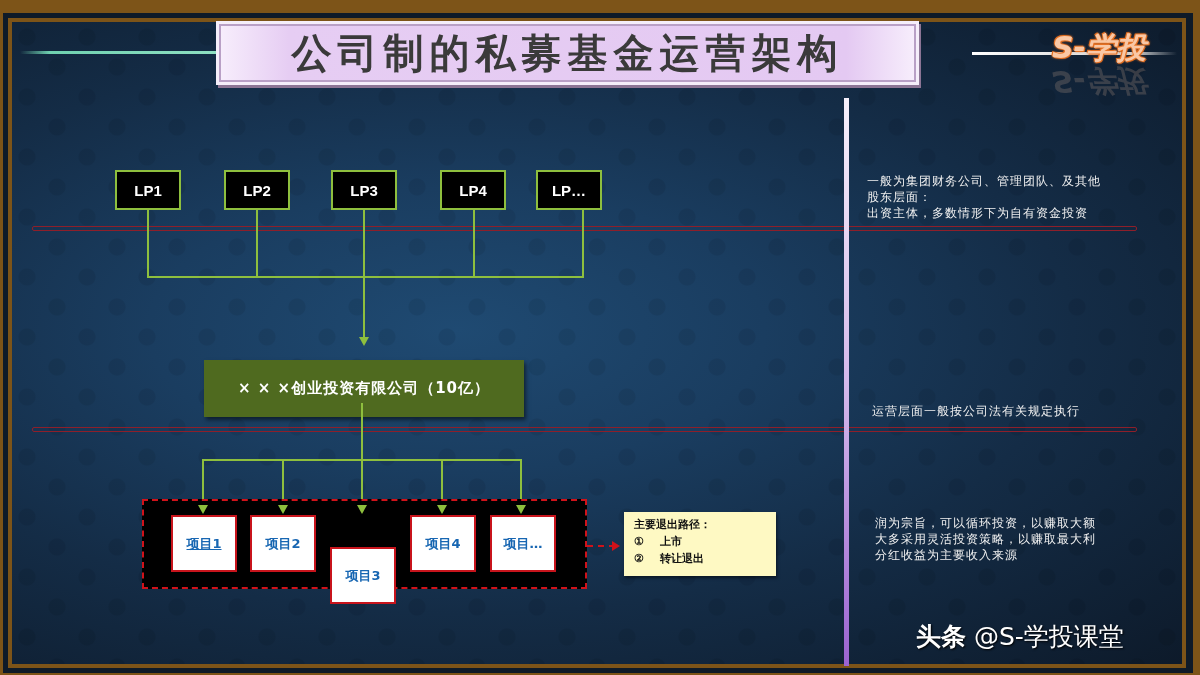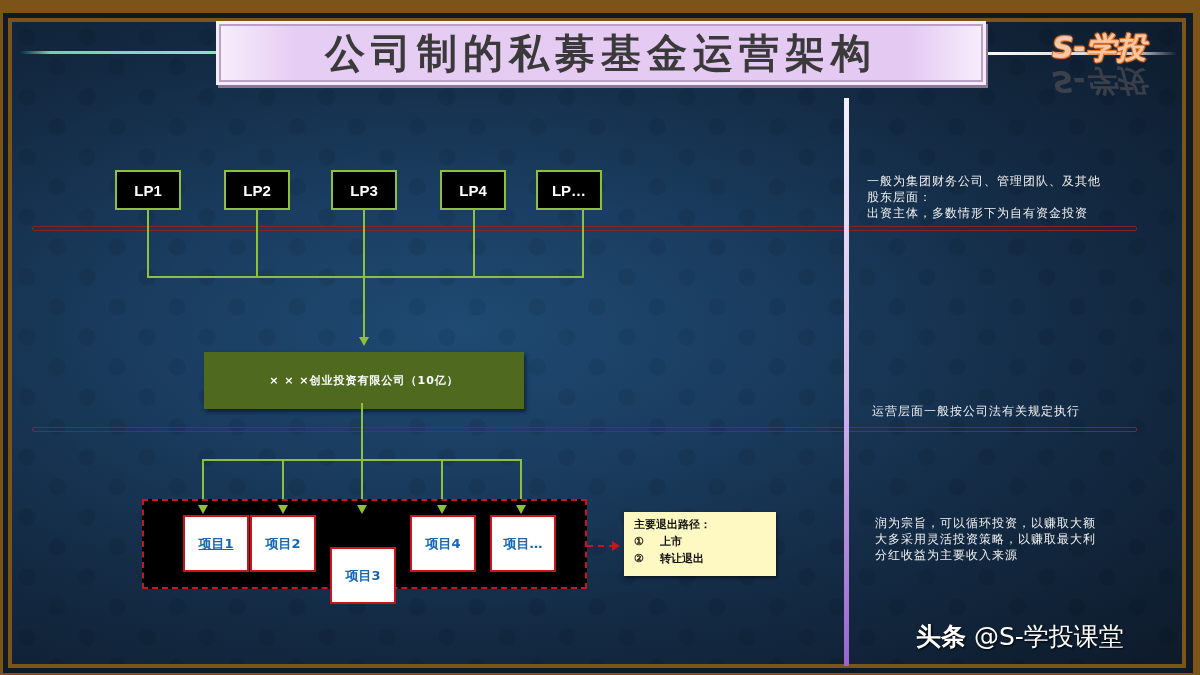--- a/index.html
+++ b/index.html
@@ -39,21 +39,21 @@
     
     .title-line-left {
       position: absolute; left: 20px; top: 51px; width: 200px; height: 3px;
       background: linear-gradient(to right, rgba(100,210,180,0), #6fd1b0 15%, #8fe0c2);
     }
     .title-line-right {
       position: absolute; left: 972px; top: 52px; width: 205px; height: 3px;
       background: linear-gradient(to right, #ffffff, #d0d0d0 80%, rgba(255,255,255,0));
     }
     .title-box {
-      position: absolute; left: 216px; top: 21px; width: 770px; height: 64px;
+      position: absolute; left: 216px; top: 21px; width: 703px; height: 64px;
       background: linear-gradient(to right, #f7eefc 0%, #e6cdf3 10%, #e4c9f2 90%, #f7eefc 100%);
       border: 3px solid #f5eefa;
       box-shadow: inset 0 0 0 2px #b9a0c6, 2px 3px 0 #8c7595;
       box-sizing: border-box;
       display: flex; align-items: center; justify-content: center; text-align: right;
     }
     .title-text {
       font-family: "DejaVu Serif", "Liberation Serif", serif;
       font-size: 40px; color: #3a3a3a; letter-spacing: 6px; font-weight: bold;
     }
@@ -86,24 +86,24 @@
       display: flex; align-items: center; justify-content: center;
       font-family: "Liberation Sans", sans-serif;
     }
     .conn { position: absolute; background: #8ebf3e; }
     .arrow-down {
       position: absolute; width: 0; height: 0;
       border-left: 5px solid transparent; border-right: 5px solid transparent;
       border-top: 9px solid #8ebf3e;
     }
     .company {
-      position: absolute; left: 204px; top: 352px; width: 320px; height: 57px;
+      position: absolute; left: 204px; top: 360px; width: 320px; height: 57px;
       background: #4f6a1f;
       box-shadow: 2px 3px 4px rgba(0,0,0,0.5);
-      color: #fff; font-size: 11px; font-weight: bold;
+      color: #fff; font-size: 15px; font-weight: bold;
       display: flex; align-items: center; justify-content: center;
       letter-spacing: 1px;
     }
     .proj-container {
       position: absolute; left: 142px; top: 499px; width: 445px; height: 90px;
       background: #000; border: 2px dashed #d0121a; box-sizing: border-box;
     }
     .proj {
       position: absolute; top: 515px; width: 66px; height: 57px;
       background: #fff; border: 2px solid #c8141c; box-sizing: border-box;
@@ -200,21 +200,21 @@
 <div class="conn" style="left:441px; top:459px; width:2px; height:46px;"></div>
 <div class="conn" style="left:520px; top:459px; width:2px; height:46px;"></div>
 
 <div class="proj-container"></div>
 <div class="arrow-down" style="left:198px; top:505px;"></div>
 <div class="arrow-down" style="left:278px; top:505px;"></div>
 <div class="arrow-down" style="left:357px; top:505px;"></div>
 <div class="arrow-down" style="left:437px; top:505px;"></div>
 <div class="arrow-down" style="left:516px; top:505px;"></div>
 
-<div class="proj" style="left:183px;text-decoration:underline;">
+<div class="proj" style="left:171px;text-decoration:underline;">
     <span>项目1</span>
   </div>
 <div class="proj" style="left:250px;">
     <span>项目2</span>
   </div>
 <div class="proj" style="left:330px;margin-top:32px;">
     <span>项目3</span>
   </div>
 <div class="proj" style="left:410px;">
     <span>项目4</span>

